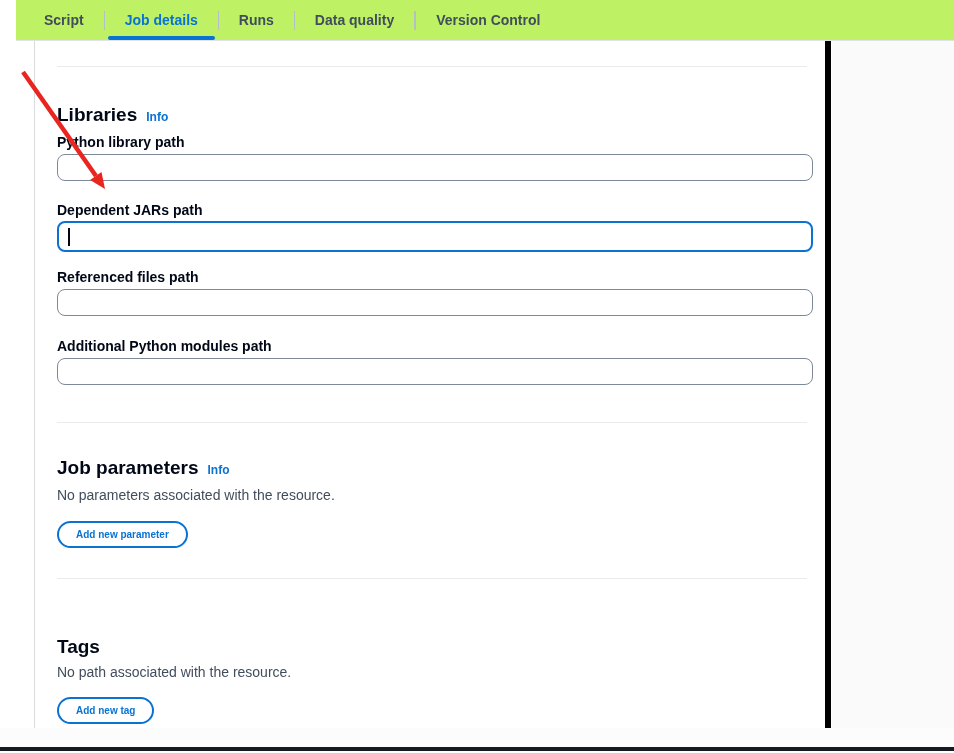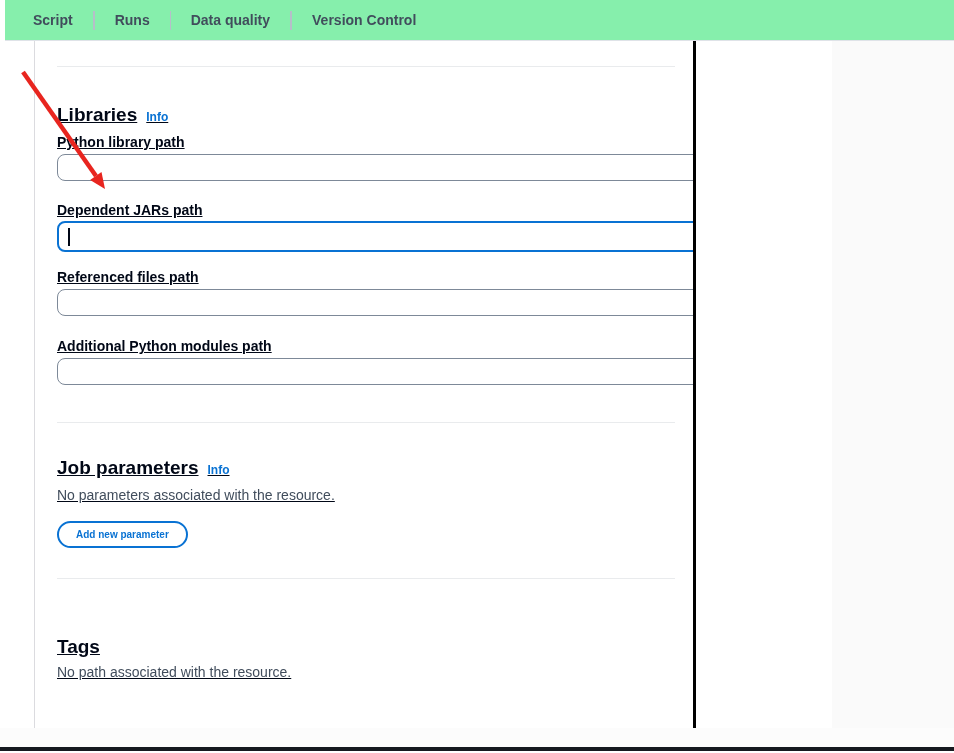--- a/index.html
+++ b/index.html
@@ -6,42 +6,41 @@
   * { box-sizing: border-box; }
   html,body { margin:0; padding:0; }
   body {
     width:954px; height:753px; position:relative; overflow:hidden;
     background:#ffffff; font-family:"Liberation Sans", sans-serif;
     color:#000716;
   }
 
   
   .tabbar {
-    position:absolute; top:0; left:5px; right:0; height:41px;
+    position:absolute; top:0; left:16px; right:0; height:41px;
     display:flex; align-items:stretch; padding-left:8px;
-    border-bottom:1px solid #dfe3e8; background:#86efac;
+    border-bottom:1px solid #dfe3e8; background:#bef264;
   }
   .tab {
     position:relative; display:flex; align-items:center;
     padding:0 20px; font-size:14px; font-weight:700; color:#414d5c;
     cursor:pointer; white-space:nowrap;
   }
   .tab.active { color:var(--accent); }
   .tab-underline {
     position:absolute; left:3px; right:3px; bottom:0; height:4px;
     border-radius:2px; background:var(--accent);
   }
   .tab-sep { width:1px; height:19px; background:#b6bec9; align-self:center; }
 
   
   .panel {
-    position:absolute; top:41px; left:34px; width:662px; height:687px;
-    background:#ffffff; border-left:1px solid #dbdbdf; border-right:3px solid #000000;
+    position:absolute; top:41px; left:34px; width:797px; height:687px;
+    background:#ffffff; border-left:1px solid #dbdbdf; border-right:6px solid #000000;
     overflow:hidden;
-    text-decoration:underline;
   }
   .right-bg {
     position:absolute; top:41px; left:832px; right:0; height:687px;
     background:#fafafa;
   }
   .bottom-strip { position:absolute; top:728px; left:0; right:0; height:19px; background:#fcfcfc; }
   .window-bar { position:absolute; top:747px; left:0; right:0; height:4px; background:#16191f; }
 
   
   .content { padding:0 18px 0 22px; }
@@ -99,20 +98,24 @@
   .arrow-head { fill:var(--arrow); }
 </style>
 </head>
 <body>
 
 <nav class="tabbar">
   <div class="tab">
     <span>Script</span>
   </div>
   <span class="tab-sep"></span>
+  <div class="tab active">
+    <span>Job details</span>
+    <span class="tab-underline"></span>
+  </div>
   <span class="tab-sep"></span>
   <div class="tab">
     <span>Runs</span>
   </div>
   <span class="tab-sep"></span>
   <div class="tab">
     <span>Data quality</span>
   </div>
   <span class="tab-sep"></span>
   <span class="tab-sep"></span>
@@ -161,20 +164,21 @@
       <button class="pill-button">Add new parameter</button>
     </section>
 
     <hr class="divider mid2">
 
     <section>
       <h2 class="section-heading h-tags">
         <span>Tags</span>
       </h2>
       <p class="empty-text">No path associated with the resource.</p>
+      <button class="pill-button btn-tag">Add new tag</button>
     </section>
 
   </div>
 </main>
 
 <div class="bottom-strip"></div>
 <div class="window-bar"></div>
 
 <svg class="arrow-overlay" width="140" height="210" viewBox="0 0 140 210">
   <line class="arrow-line" x1="23" y1="72" x2="96" y2="176"></line>

